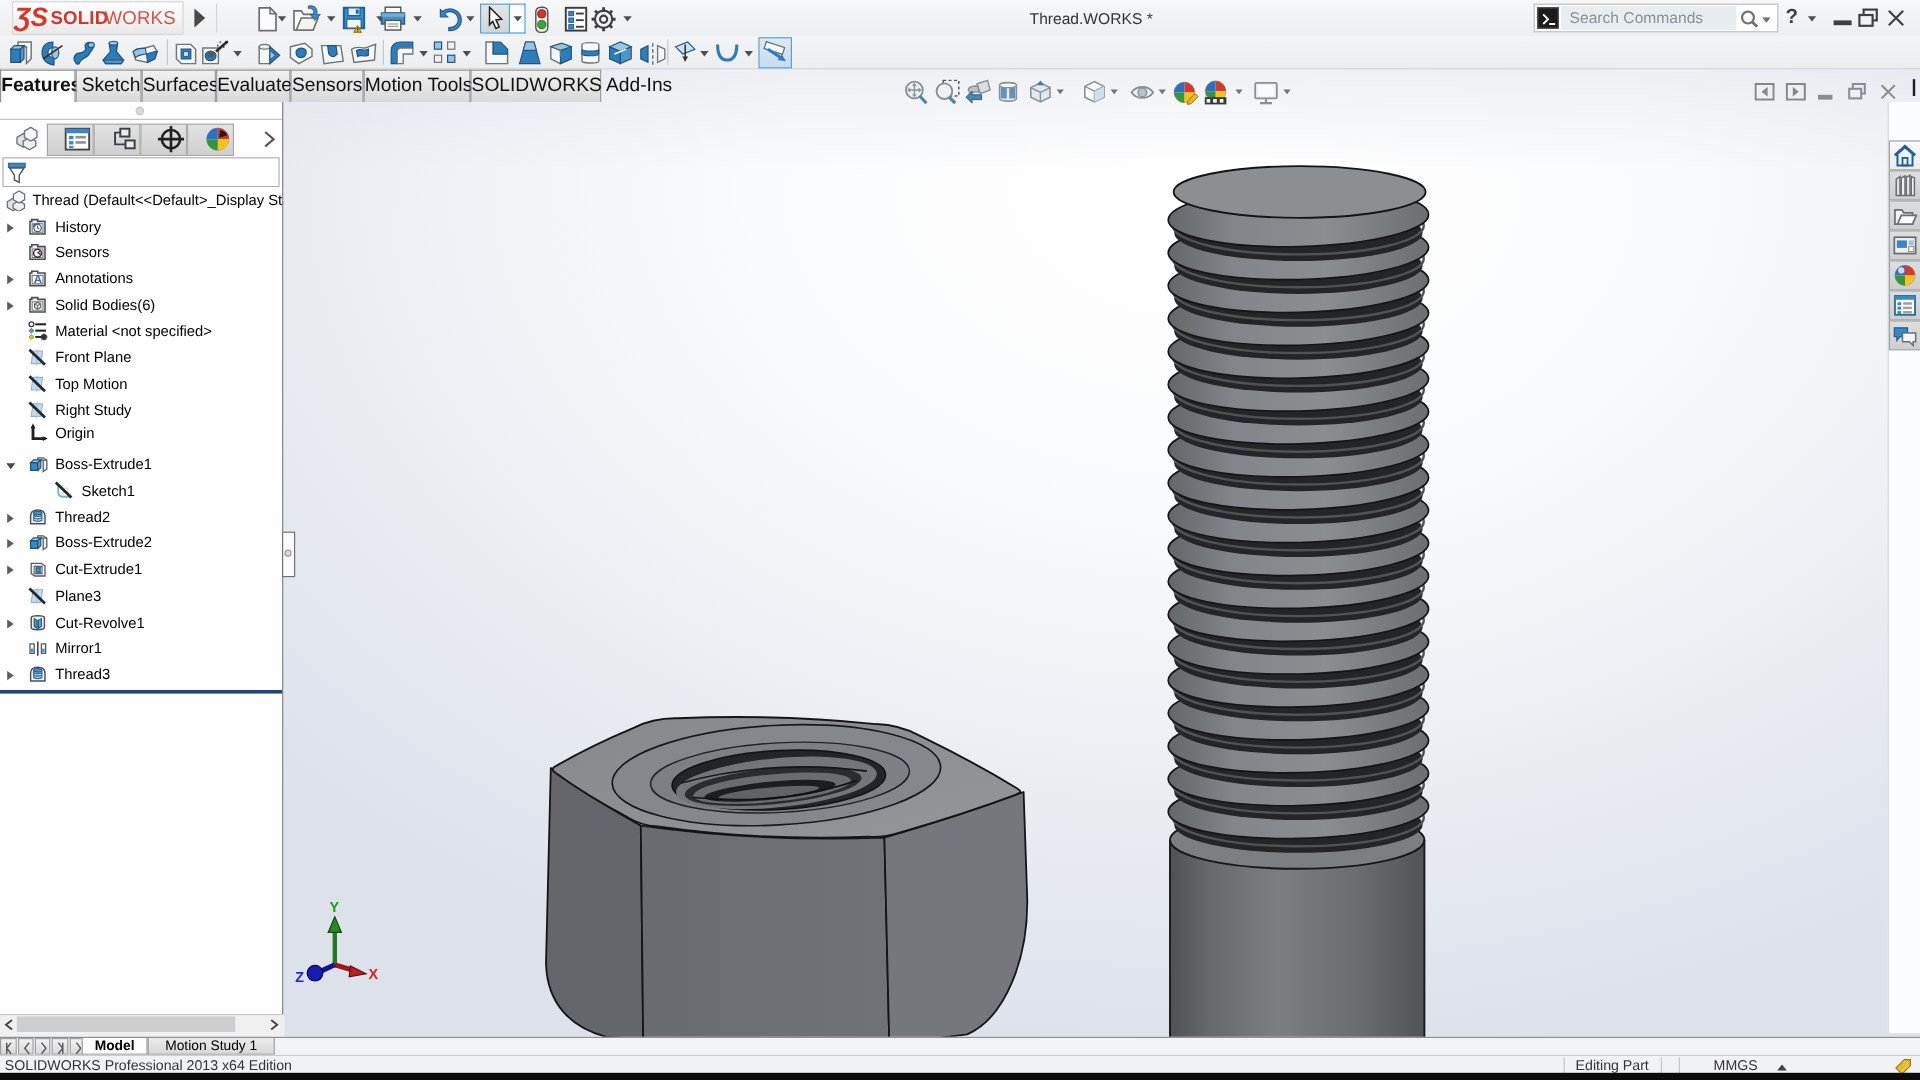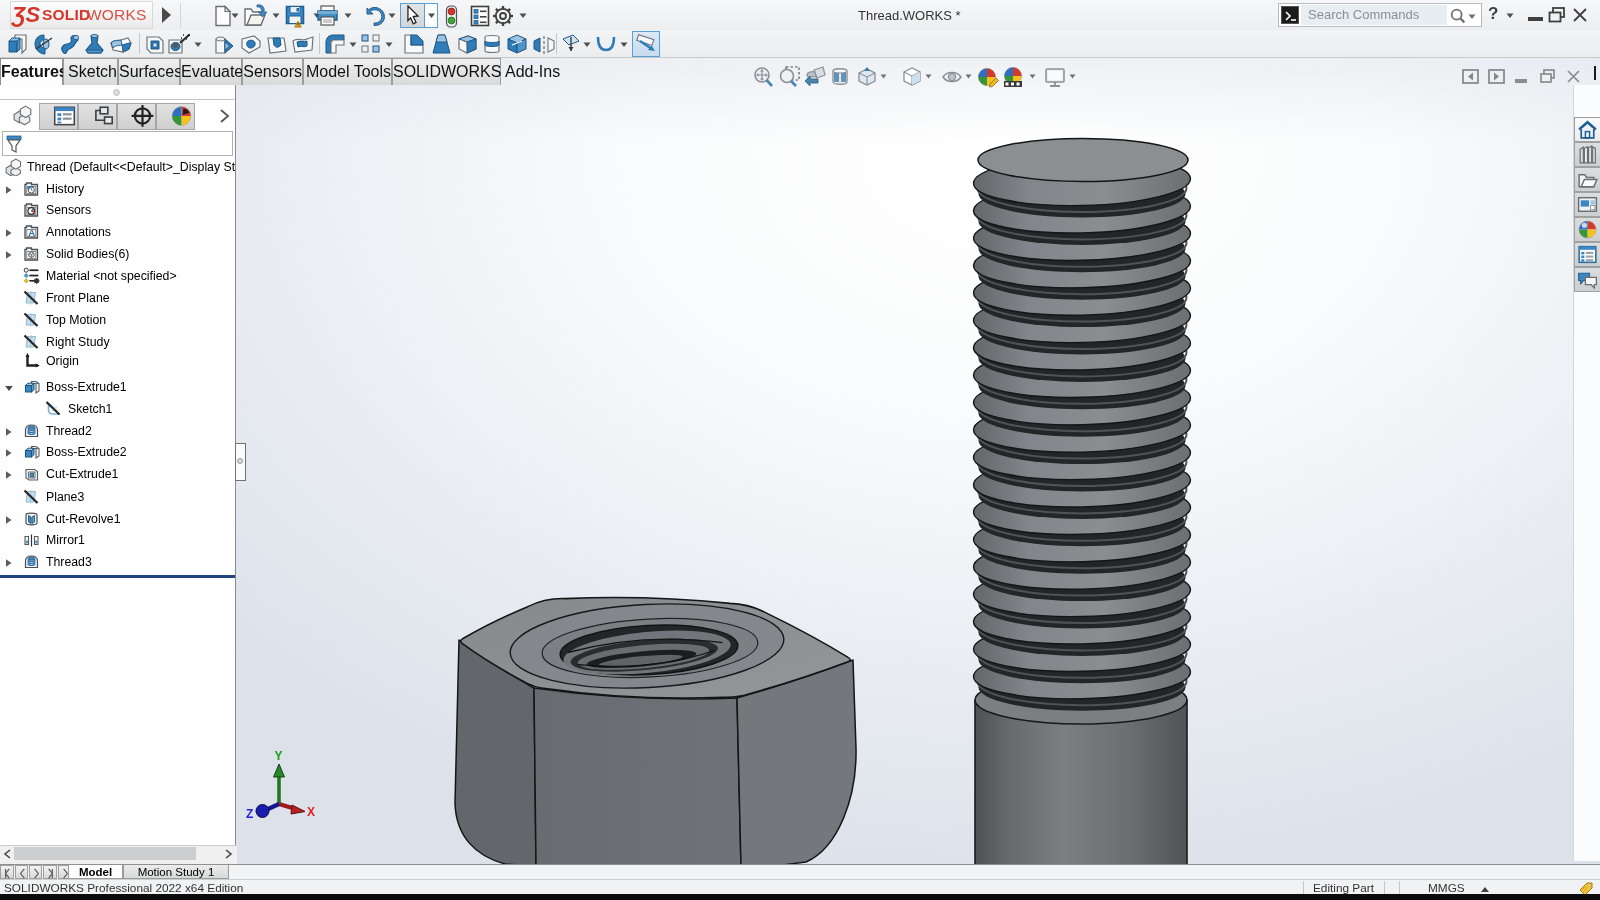--- a/index.html
+++ b/index.html
@@ -304,21 +304,21 @@
 <path d="M5 8 L17 16" stroke="#2f7db8" stroke-width="2.4"></path>
 <path d="M20 18 l-7 -1 l3.5 -4.5 Z" fill="#2f7db8"></path>
     </svg>
 </div>
 <div id="tabrow" class="abs">
 <div class="cmtab active" style="left:0px;width:63px">Features</div>
 <div class="cmtab" style="left:63px;width:55px">Sketch</div>
 <div class="cmtab" style="left:118px;width:62px">Surfaces</div>
 <div class="cmtab" style="left:180px;width:62px">Evaluate</div>
 <div class="cmtab" style="left:242px;width:61px">Sensors</div>
-<div class="cmtab" style="left:303px;width:89px">Model Tools</div>
+<div class="cmtab" style="left:303px;width:89px">Motion Tools</div>
 <div class="cmtab" style="left:392px;width:109px">SOLIDWORKS Add-Ins</div>
 </div>
 <div id="viewport" class="abs">
 <svg class="abs" style="left:0;top:0" width="1600" height="809" viewBox="0 0 1600 809">
 <defs>
 <linearGradient id="rodg" x1="0" y1="0" x2="1" y2="0">
  <stop offset="0" stop-color="#4e5255"></stop>
           <stop offset="0.16" stop-color="#666a6d"></stop>
  <stop offset="0.42" stop-color="#7b7f82"></stop>
           <stop offset="0.72" stop-color="#6b6f72"></stop>
@@ -890,21 +890,21 @@
 <div class="navbtn" style="left:43px;width:14px"><svg width="12" height="15" viewBox="0 0 13 16">
         <path d="M5 3 L9 8 L5 13 M9 3 L9 13" fill="none" stroke="#5a5a5a" stroke-width="1.3"></path>
       </svg></div>
 <div class="navbtn" style="left:58px;width:13px"><svg width="12" height="15" viewBox="0 0 13 16">
         <path d="M5 3 L9 8 L5 13" fill="none" stroke="#5a5a5a" stroke-width="1.3"></path>
       </svg></div>
 <div class="mtab" style="left:68px;width:55px;background:#fdfdfd;border:1px solid #9b9c9d;border-top:none;font-weight:bold">Model</div>
 <div class="mtab" style="left:123px;width:106px;background:linear-gradient(#ececec,#d7d8d9);border:1px solid #9b9c9d;border-top:none">Motion Study 1</div>
 </div>
 <div id="statusbar" class="abs">
-<div class="abs" style="left:4px;top:2px;height:12px;overflow:hidden">SOLIDWORKS Professional 2022 x64 Edition</div>
+<div class="abs" style="left:4px;top:2px;height:12px;overflow:hidden">SOLIDWORKS Professional 2013 x64 Edition</div>
 <div class="abs" style="left:1303px;top:1px;width:1px;height:15px;background:#c5c6c7"></div>
 <div class="abs" style="left:1313px;top:2px;height:12px;overflow:hidden">Editing Part</div>
 <div class="abs" style="left:1384px;top:1px;width:1px;height:15px;background:#c5c6c7"></div>
 <div class="abs" style="left:1399px;top:1px;width:1px;height:15px;background:#c5c6c7"></div>
 <div class="abs" style="left:1428px;top:2px;height:12px;overflow:hidden">MMGS</div>
 <svg class="abs" style="left:1480px;top:6px" width="10" height="7">
       <path d="M5 1 L9 6 L1 6 Z" fill="#3f3f3f"></path>
     </svg>
 <svg class="abs" style="left:1578px;top:1px" width="16" height="15" viewBox="0 0 16 15">
 <path d="M2 9 L9 2 L14 2 L14 7 L7 14 Z" fill="#f3c63e" stroke="#a5780a" stroke-width="1"></path>

